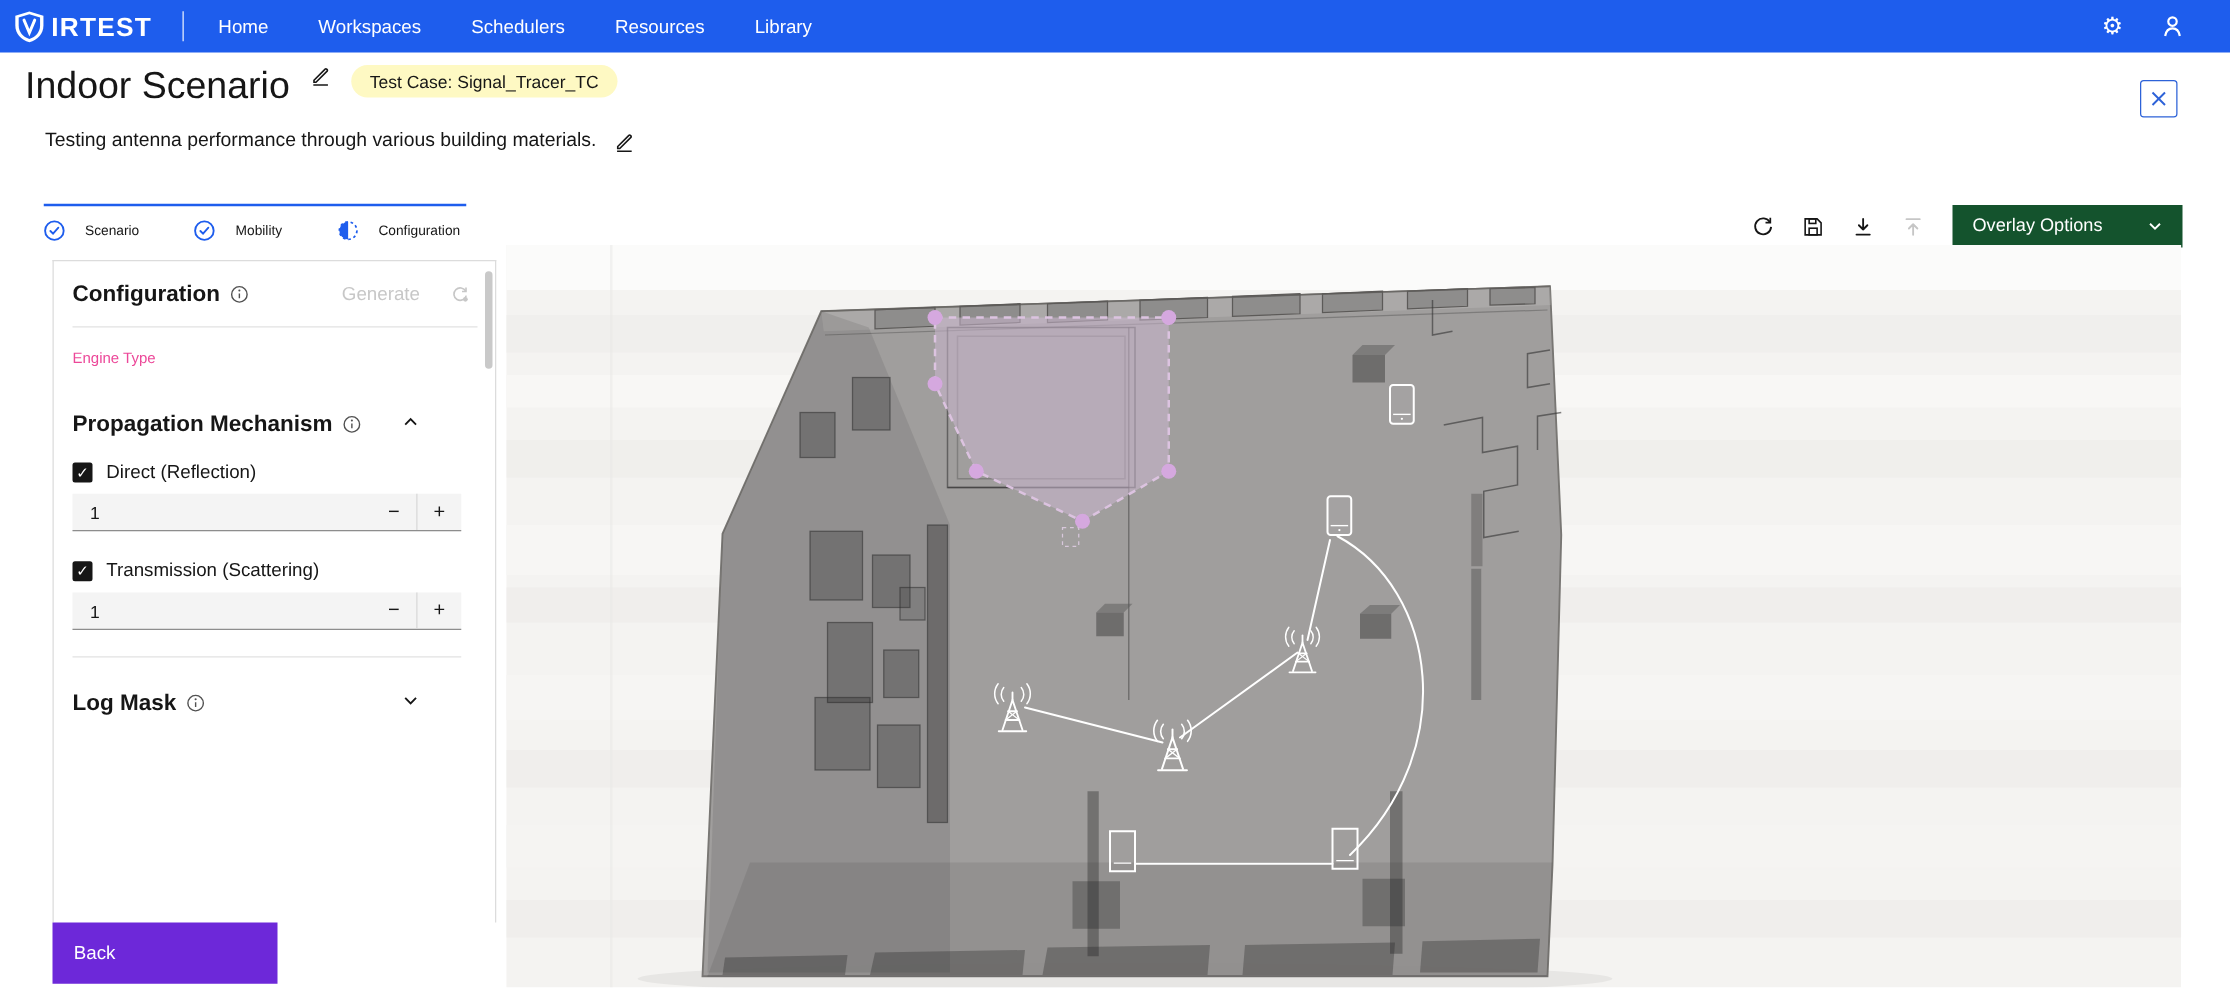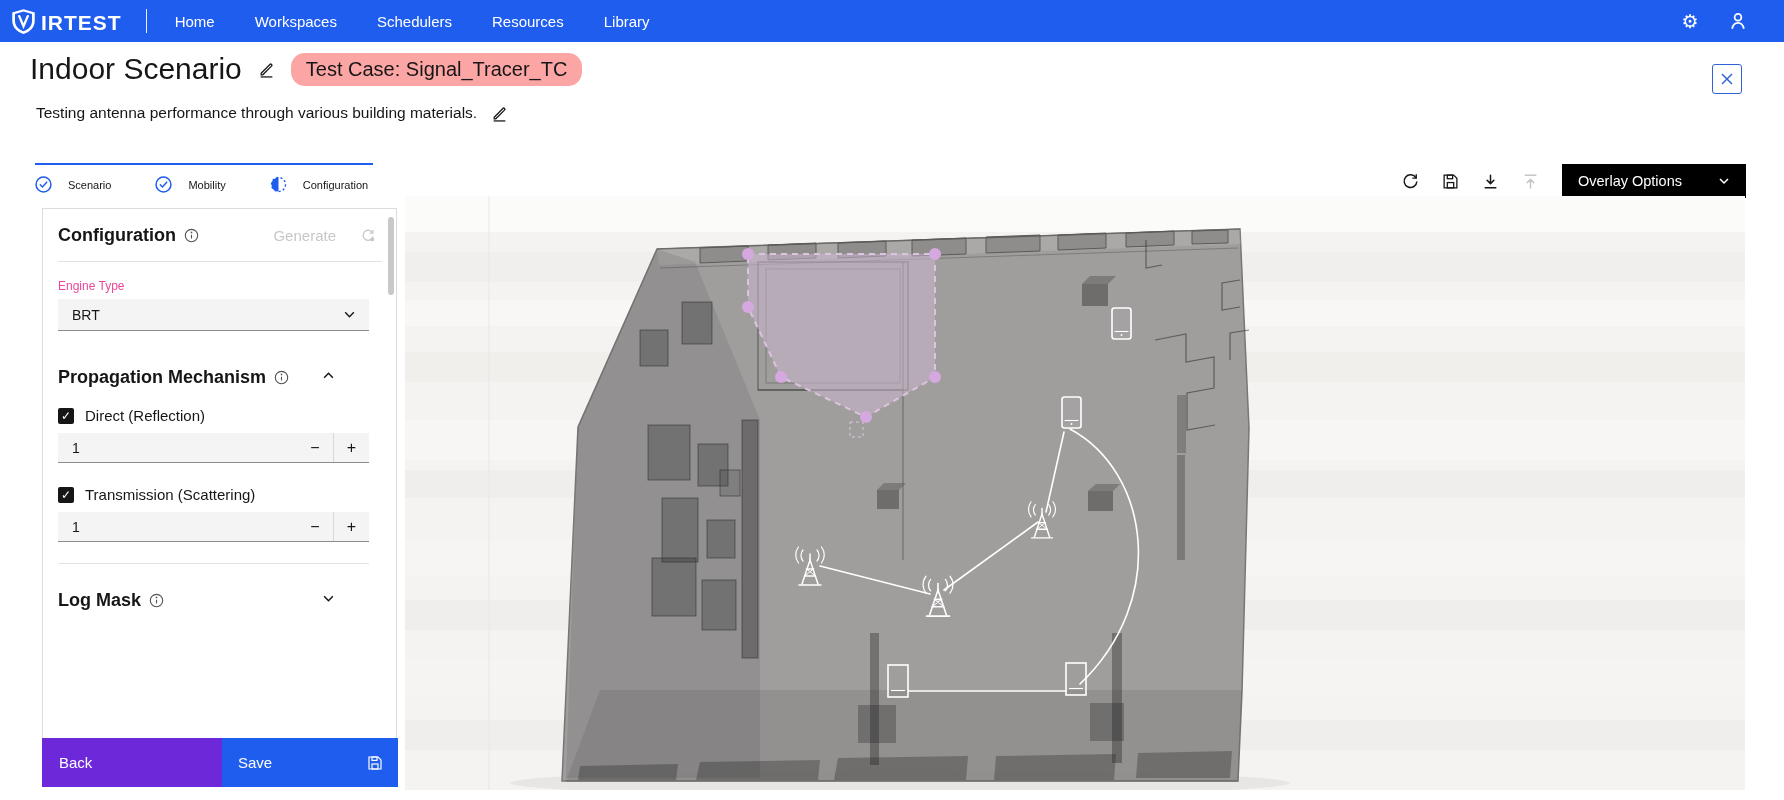--- a/index.html
+++ b/index.html
@@ -13,40 +13,40 @@
          background:#1e5ded; display:flex; align-items:center; color:#fff; }
   .brand { display:flex; align-items:flex-end; gap:4px; padding-left:10px; }
   .brand-word { font-size:21px; font-weight:bold; letter-spacing:1px; }
   .nav-divider { width:1px; height:24px; background:rgba(255,255,255,.9); margin-left:24px; }
   .nav-menu { display:flex; gap:40px; margin-left:28px; font-size:15px; }
   .nav-item { cursor:pointer; }
   .nav-right { margin-left:auto; display:flex; align-items:center; gap:28px; padding-right:36px; }
   .nav-ic { width:20px; height:20px; display:flex; align-items:center; justify-content:center; cursor:pointer; }
   .gear-glyph { font-size:19px; line-height:1; }
   
-  .title-row { position:absolute; left:30px; top:52px; display:flex; align-items:center; gap:16px; }
+  .title-row { position:absolute; left:20px; top:52px; display:flex; align-items:flex-start; gap:16px; }
   .page-title { font-size:30px; font-weight:400; color:#161616; }
   .edit-ic { width:17px; height:17px; color:#161616; cursor:pointer; }
-  .badge { background:#fca5a5; color:#161616; border-radius:14px; padding:5px 15px; font-size:20px; }
+  .badge { background:#fef9c3; color:#161616; border-radius:14px; padding:5px 15px; font-size:14px; }
   .close-btn { position:absolute; left:1712px; top:64px; width:30px; height:30px;
                border:1.5px solid #2d62d8; border-radius:3px; background:#fff; color:#2d62d8;
                display:flex; align-items:center; justify-content:center; cursor:pointer; }
   .subtitle-row { position:absolute; left:36px; top:104px; display:flex; align-items:center; gap:14px; }
   .subtitle { font-size:15.5px; color:#161616; }
   
   .steps { position:absolute; left:35px; top:163px; width:338px;
            border-top:2px solid #1e5ded; padding-top:11px; display:flex; gap:44px; }
   .step { display:flex; align-items:center; gap:16px; font-size:11px; cursor:pointer; white-space:nowrap; }
   .step-ic { width:17px; height:17px; flex:none; }
   
   .toolbar { position:absolute; left:1398px; top:164px; display:flex; align-items:center; }
   .tool-btn { width:24px; height:24px; margin-right:16px; display:flex; align-items:center;
               justify-content:center; color:#161616; cursor:pointer; }
   .tool-btn.disabled { color:#c6c6c6; cursor:default; }
-  .overlay-btn { margin-left:4px; width:184px; height:34px; background:#000000; color:#fff;
+  .overlay-btn { margin-left:4px; width:184px; height:34px; background:#14532d; color:#fff;
                  font-size:14.5px; display:flex; align-items:center; justify-content:space-between;
                  padding:0 16px; cursor:pointer; }
   
   .panel { position:absolute; left:42px; top:208px; width:355px; height:530px;
            background:#fff; border:1px solid #dcdcdc; border-bottom:none; padding:16px 14px 0 15px; }
   .panel-scrollbar { position:absolute; right:2px; top:8px; width:6px; height:78px;
                      background:#c9c9c9; border-radius:3px; }
   .panel-head { display:flex; align-items:center; }
   .panel-title { font-size:18px; font-weight:600; }
   .info-ic { width:15px; height:15px; margin-left:8px; color:#525252; flex:none; }
@@ -210,26 +210,20 @@
       <svg width="16" height="16" viewBox="0 0 16 16" fill="none" stroke="currentColor" stroke-width="1.3">
         <path d="M12.6 5 A5 5 0 1 0 13 8.5"></path>
         <path d="M12.8 2 L12.8 5.2 L9.6 5.2"></path>
         <circle cx="12.3" cy="11.4" r="1.9" fill="currentColor" stroke="none"></circle>
       </svg>
     </div>
   </div>
   <div class="panel-div"></div>
 
   <div class="field-label">Engine Type</div>
-  <div class="select">
-    <span>BRT</span>
-    <svg width="13" height="13" viewBox="0 0 12 12" fill="none" stroke="#161616" stroke-width="1.3">
-      <path d="M2 4 l4 4 4-4"></path>
-    </svg>
-  </div>
 
   <div class="section-head">
     <span class="section-title">Propagation Mechanism</span>
     <svg class="info-ic" viewBox="0 0 16 16" fill="none" stroke="currentColor" stroke-width="1.2">
       <circle cx="8" cy="8" r="6.6"></circle>
       <line x1="8" y1="7.2" x2="8" y2="11.2"></line>
       <circle cx="8" cy="4.7" r="0.9" fill="currentColor" stroke="none"></circle>
     </svg>
     <svg class="sec-chevron" viewBox="0 0 12 12" fill="none" stroke="currentColor" stroke-width="1.4">
       <path d="M2 8 l4-4 4 4"></path>
@@ -267,28 +261,20 @@
     </svg>
     <svg class="sec-chevron" viewBox="0 0 12 12" fill="none" stroke="currentColor" stroke-width="1.4">
       <path d="M2 4 l4 4 4-4"></path>
     </svg>
   </div>
 </div>
 
 <div class="bottom-bar">
   <div class="back-btn">
     <span>Back</span>
-  </div>
-  <div class="save-btn">
-    <span>Save</span>
-    <svg width="16" height="16" viewBox="0 0 16 16" fill="none" stroke="#ffffff" stroke-width="1.2">
-      <path d="M2 2 h9 l3 3 v9 H2 Z"></path>
-      <rect x="5" y="9" width="6" height="5"></rect>
-      <rect x="5" y="2" width="5" height="3.4"></rect>
-    </svg>
   </div>
 </div>
 
 <svg class="scene" viewBox="405 196 1340 594">
   <defs>
     <g id="ant" stroke="#ffffff" stroke-width="1.5" fill="none" stroke-linecap="round">
       <line x1="0" y1="-8" x2="0" y2="-2"></line>
       <path d="M-8,22 L0,-2 L8,22"></path>
       <line x1="-5.5" y1="14" x2="5.5" y2="14"></line>
       <line x1="-3.5" y1="7" x2="3.5" y2="7"></line>

